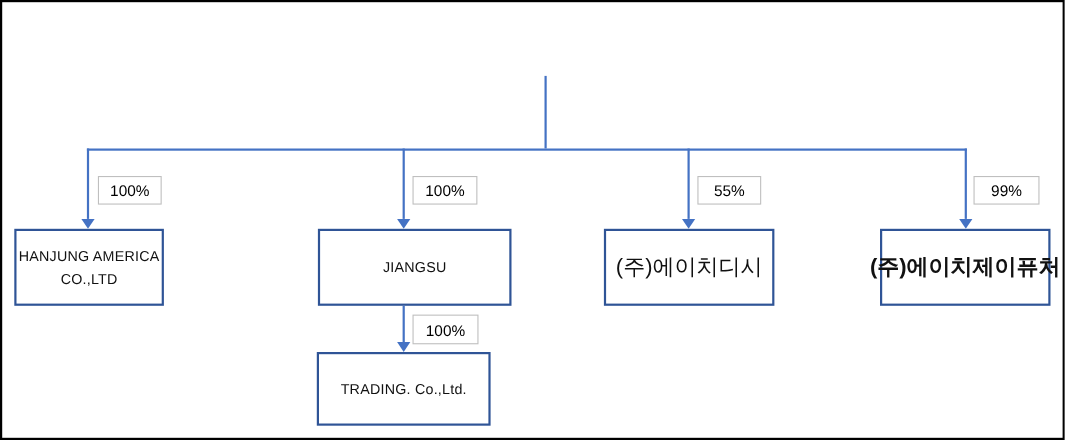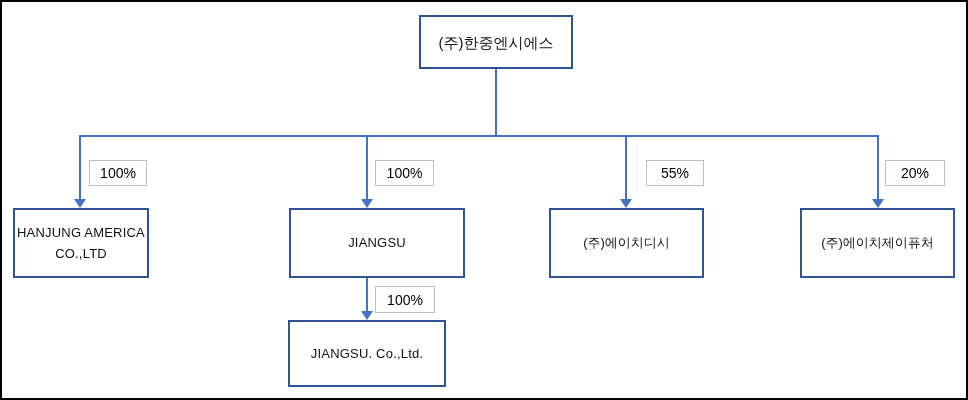--- a/index.html
+++ b/index.html
@@ -33,21 +33,21 @@
     justify-content:center;
     text-align:center;
   }
   .org-box .line-en{
     font-size:13px;
     line-height:1.65;
     letter-spacing:0.2px;
     white-space:nowrap;
   }
   .org-box .line-ko{
-    font-size:13px;
+    font-size:20px;
     line-height:1.4;
     white-space:nowrap;
   }
   .root-box .line-ko{font-size:15px;}
   
   .vline,.hline{position:absolute;background:var(--conn);}
   .vline{width:2px;}
   .hline{height:2px;}
   .arrow-down{
     position:absolute;
@@ -67,23 +67,20 @@
     font-size:14px;
     color:#000000;
     text-align:center;
   }
 </style>
 </head>
 <body>
 
 <div class="canvas">
 
-  <div class="org-box root-box" style="left:417px;top:13px;width:154px;height:54px;">
-    <span class="line-ko">(주)한중엔시에스</span>
-  </div>
 
   <div class="vline" style="left:493px;top:67px;height:66px;"></div>
 
   <div class="hline" style="left:77px;top:133px;width:800px;"></div>
 
   <div class="vline" style="left:77px;top:133px;height:64px;"></div>
   <div class="arrow-down" style="left:72px;top:197px;"></div>
 
   <div class="vline" style="left:364px;top:133px;height:64px;"></div>
   <div class="arrow-down" style="left:359px;top:197px;"></div>
@@ -93,47 +90,47 @@
 
   <div class="vline" style="left:875px;top:133px;height:64px;"></div>
   <div class="arrow-down" style="left:870px;top:197px;"></div>
 
   <div class="pct-label" style="left:87px;top:158px;width:58px;height:26px;">
     <span>100%</span>
   </div>
   <div class="pct-label" style="left:373px;top:158px;width:59px;height:26px;">
     <span>100%</span>
   </div>
-  <div class="pct-label" style="left:632px;top:158px;width:58px;height:26px;margin-left:12px;">
+  <div class="pct-label" style="left:632px;top:158px;width:58px;height:26px;">
     <span>55%</span>
   </div>
   <div class="pct-label" style="left:883px;top:158px;width:60px;height:26px;">
-    <span>20%</span>
+    <span>99%</span>
   </div>
 
   <div class="org-box" style="left:11px;top:206px;width:136px;height:70px;">
     <span class="line-en">HANJUNG AMERICA</span>
     <span class="line-en">CO.,LTD</span>
   </div>
 
   <div class="org-box" style="left:287px;top:206px;width:176px;height:70px;">
     <span class="line-en">JIANGSU</span>
   </div>
 
   <div class="org-box" style="left:547px;top:206px;width:155px;height:70px;">
     <span class="line-ko">(주)에이치디시</span>
   </div>
 
-  <div class="org-box" style="left:798px;top:206px;width:155px;height:70px;">
+  <div class="org-box" style="left:798px;top:206px;width:155px;height:70px;font-weight:bold;">
     <span class="line-ko">(주)에이치제이퓨처</span>
   </div>
 
   <div class="vline" style="left:364px;top:276px;height:33px;"></div>
   <div class="arrow-down" style="left:359px;top:309px;"></div>
   <div class="pct-label" style="left:373px;top:284px;width:60px;height:27px;">
     <span>100%</span>
   </div>
 
   <div class="org-box" style="left:286px;top:318px;width:158px;height:67px;">
-    <span class="line-en">JIANGSU. Co.,Ltd.</span>
+    <span class="line-en">TRADING. Co.,Ltd.</span>
   </div>
 
 </div>
 
 </body></html>

